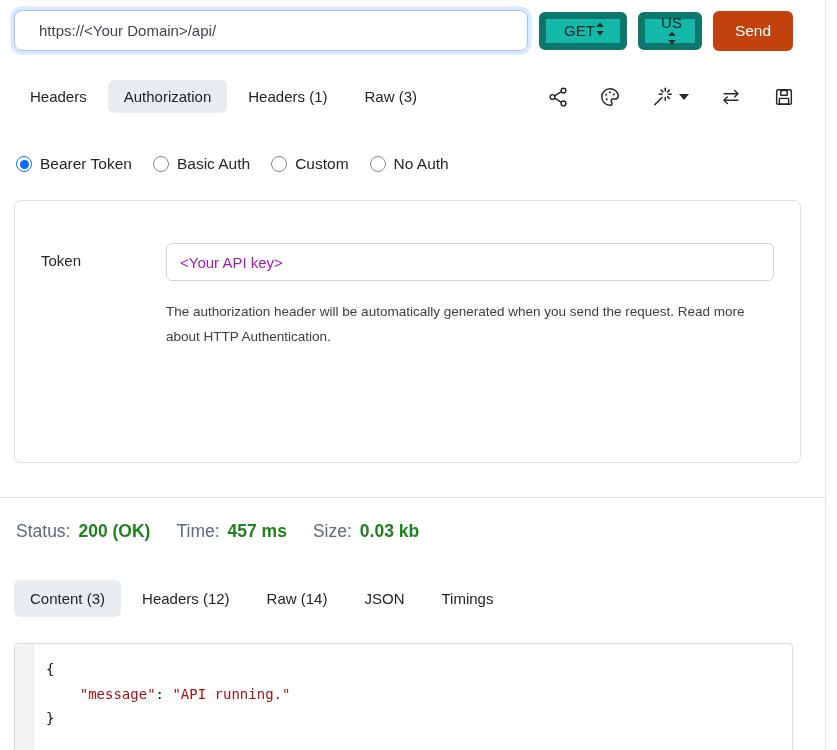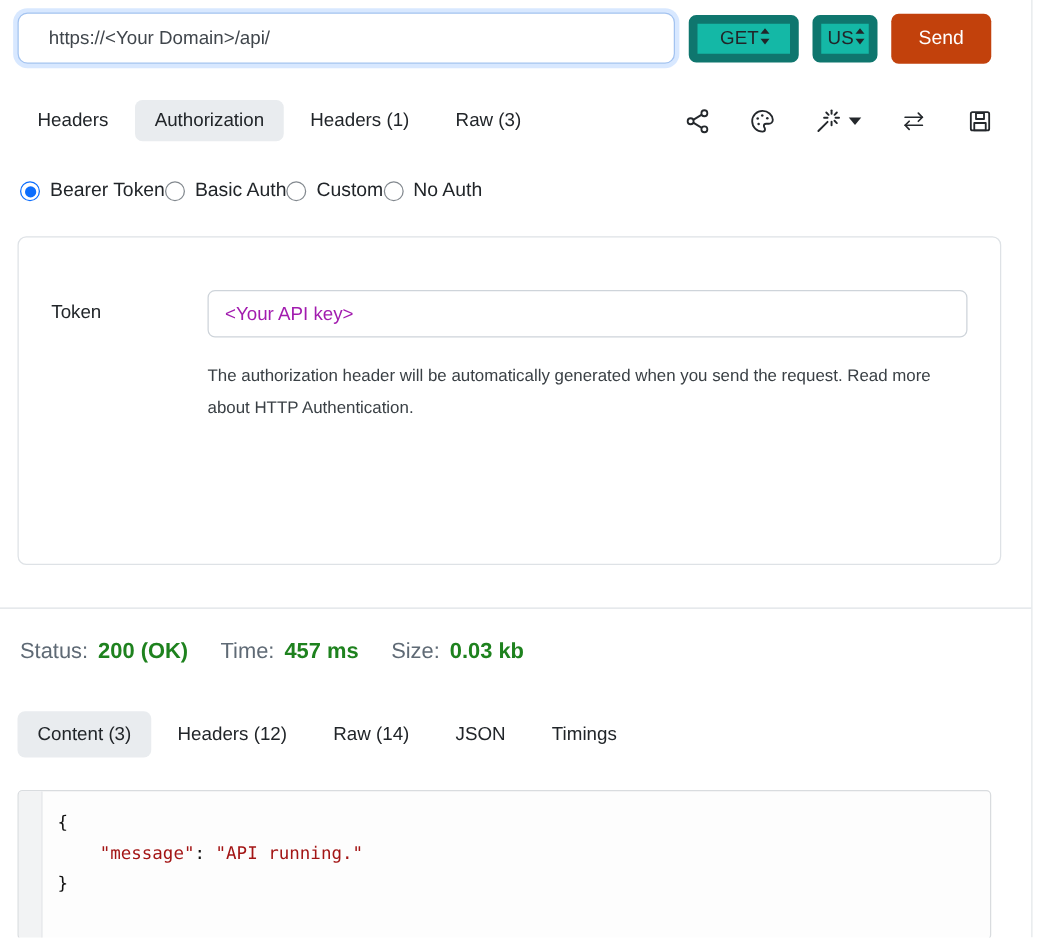--- a/index.html
+++ b/index.html
@@ -19,42 +19,42 @@
     box-shadow: 0 0 0 3.5px rgba(13,110,253,.16);
     padding: 0 24px; font-size: 15px; color: #40464c; outline: none;
     font-family: "Liberation Sans", "DejaVu Sans", sans-serif;
   }
   .select {
     height: 38px; border: 7px solid #0f766e; border-radius: 6px; background: #14b8a6;
     display: flex; align-items: center; justify-content: center;
     padding: 0 11px 0 14px; cursor: pointer; font-size: 15px; color: #212529;
   }
   .select.method { width: 88px; }
-  .select.region { width: 52px; }
+  .select.region { width: 64px; flex-direction: column; }
   .send-btn {
     width: 80px; height: 40px; border: none; border-radius: 6px;
     background: #c2410c; color: #fff; font-size: 15.5px; cursor: pointer;
     font-family: "Liberation Sans", "DejaVu Sans", sans-serif;
   }
 
   
   .tabs-row { display: flex; align-items: center; margin: 29px 14px 0 14px; }
   .tab { padding: 8px 16px; border-radius: 6px; cursor: pointer; color: #212529;
          margin-right: 5px; white-space: nowrap; }
   .tab.active { background: #e9ecef; }
   .icon-group { margin-left: auto; display: flex; align-items: center; gap: 30px;
                 padding-right: 16px; }
   .icon-btn { display: flex; align-items: center; cursor: pointer; color: #24282c; }
   .icon-btn svg { display: block; }
   .caret-down { width: 0; height: 0; border-left: 5px solid transparent;
                 border-right: 5px solid transparent; border-top: 6px solid #24282c;
                 margin-left: 5px; }
 
   
-  .auth-row { display: flex; align-items: center; margin: 31px 16px 0 16px; }
+  .auth-row { display: flex; align-items: center; gap: 21px; margin: 42px 16px 0 16px; }
   .auth-opt { display: flex; align-items: center; gap: 8px; cursor: pointer; font-size: 15.5px; }
   .radio { width: 16px; height: 16px; border-radius: 50%; border: 1.5px solid #83898f;
            background: #fff; position: relative; flex: 0 0 auto; }
   .radio.sel { border: 1.5px solid #0d6efd; }
   .radio.sel::after { content: ""; position: absolute; inset: 2.5px; border-radius: 50%;
                       background: #0d6efd; }
 
   
   .auth-panel { margin: 27px 24px 0 14px; border: 1px solid #dee2e6; border-radius: 7px;
                 height: 263px; padding: 42px 26px; }

